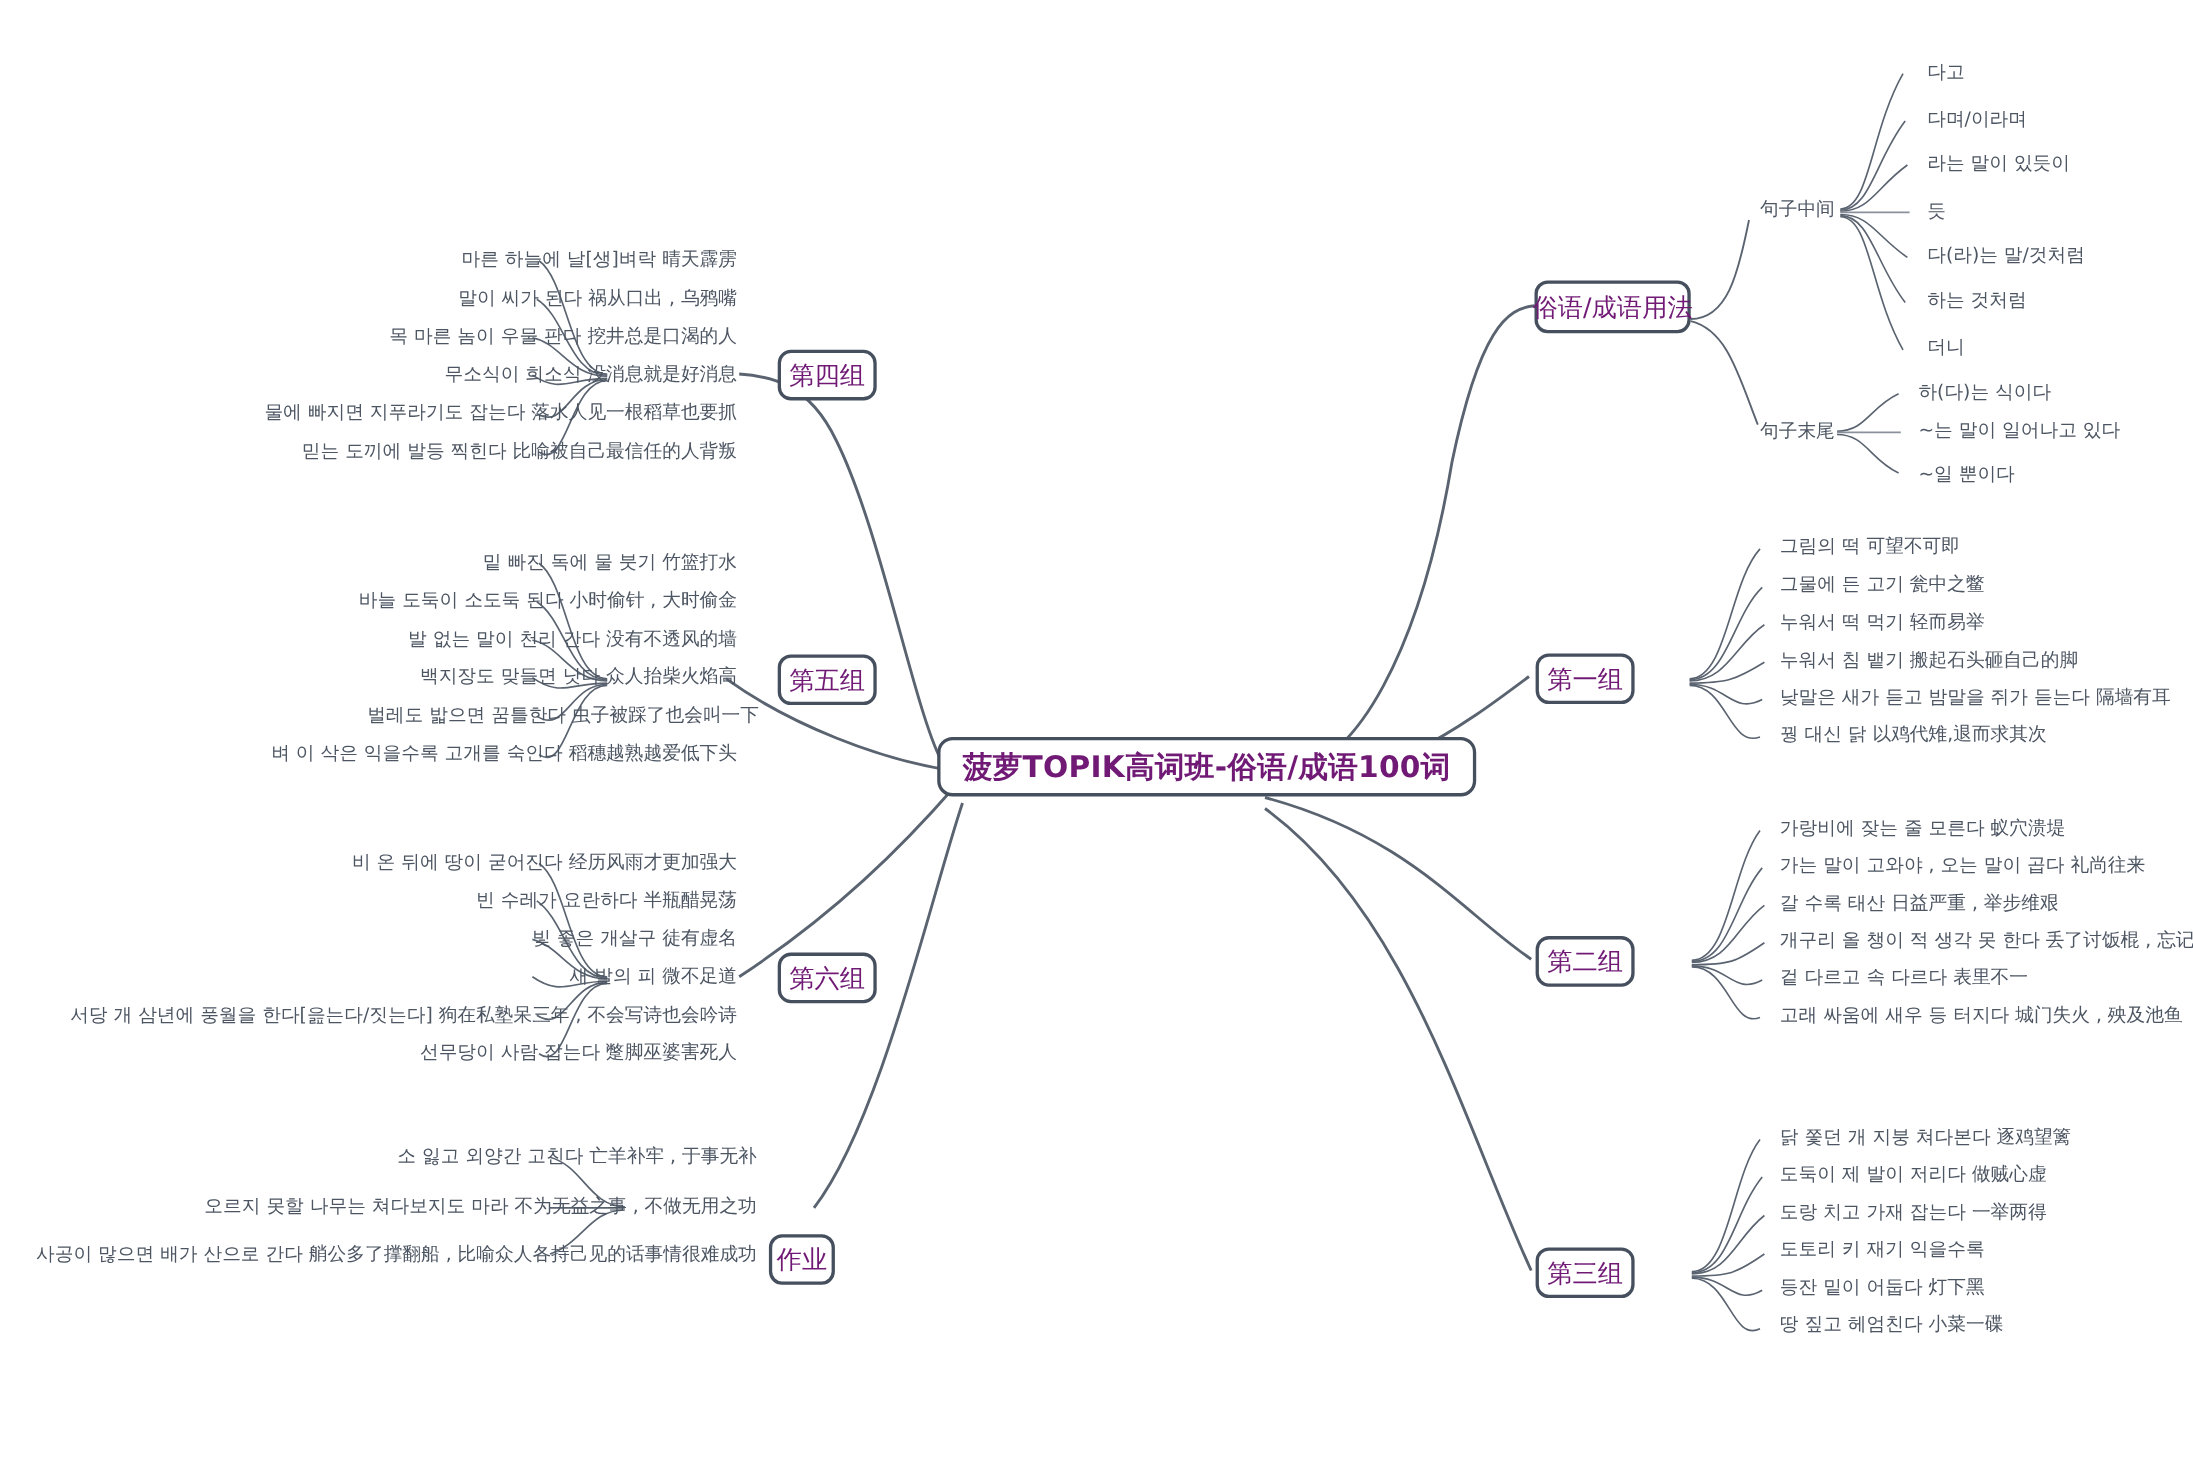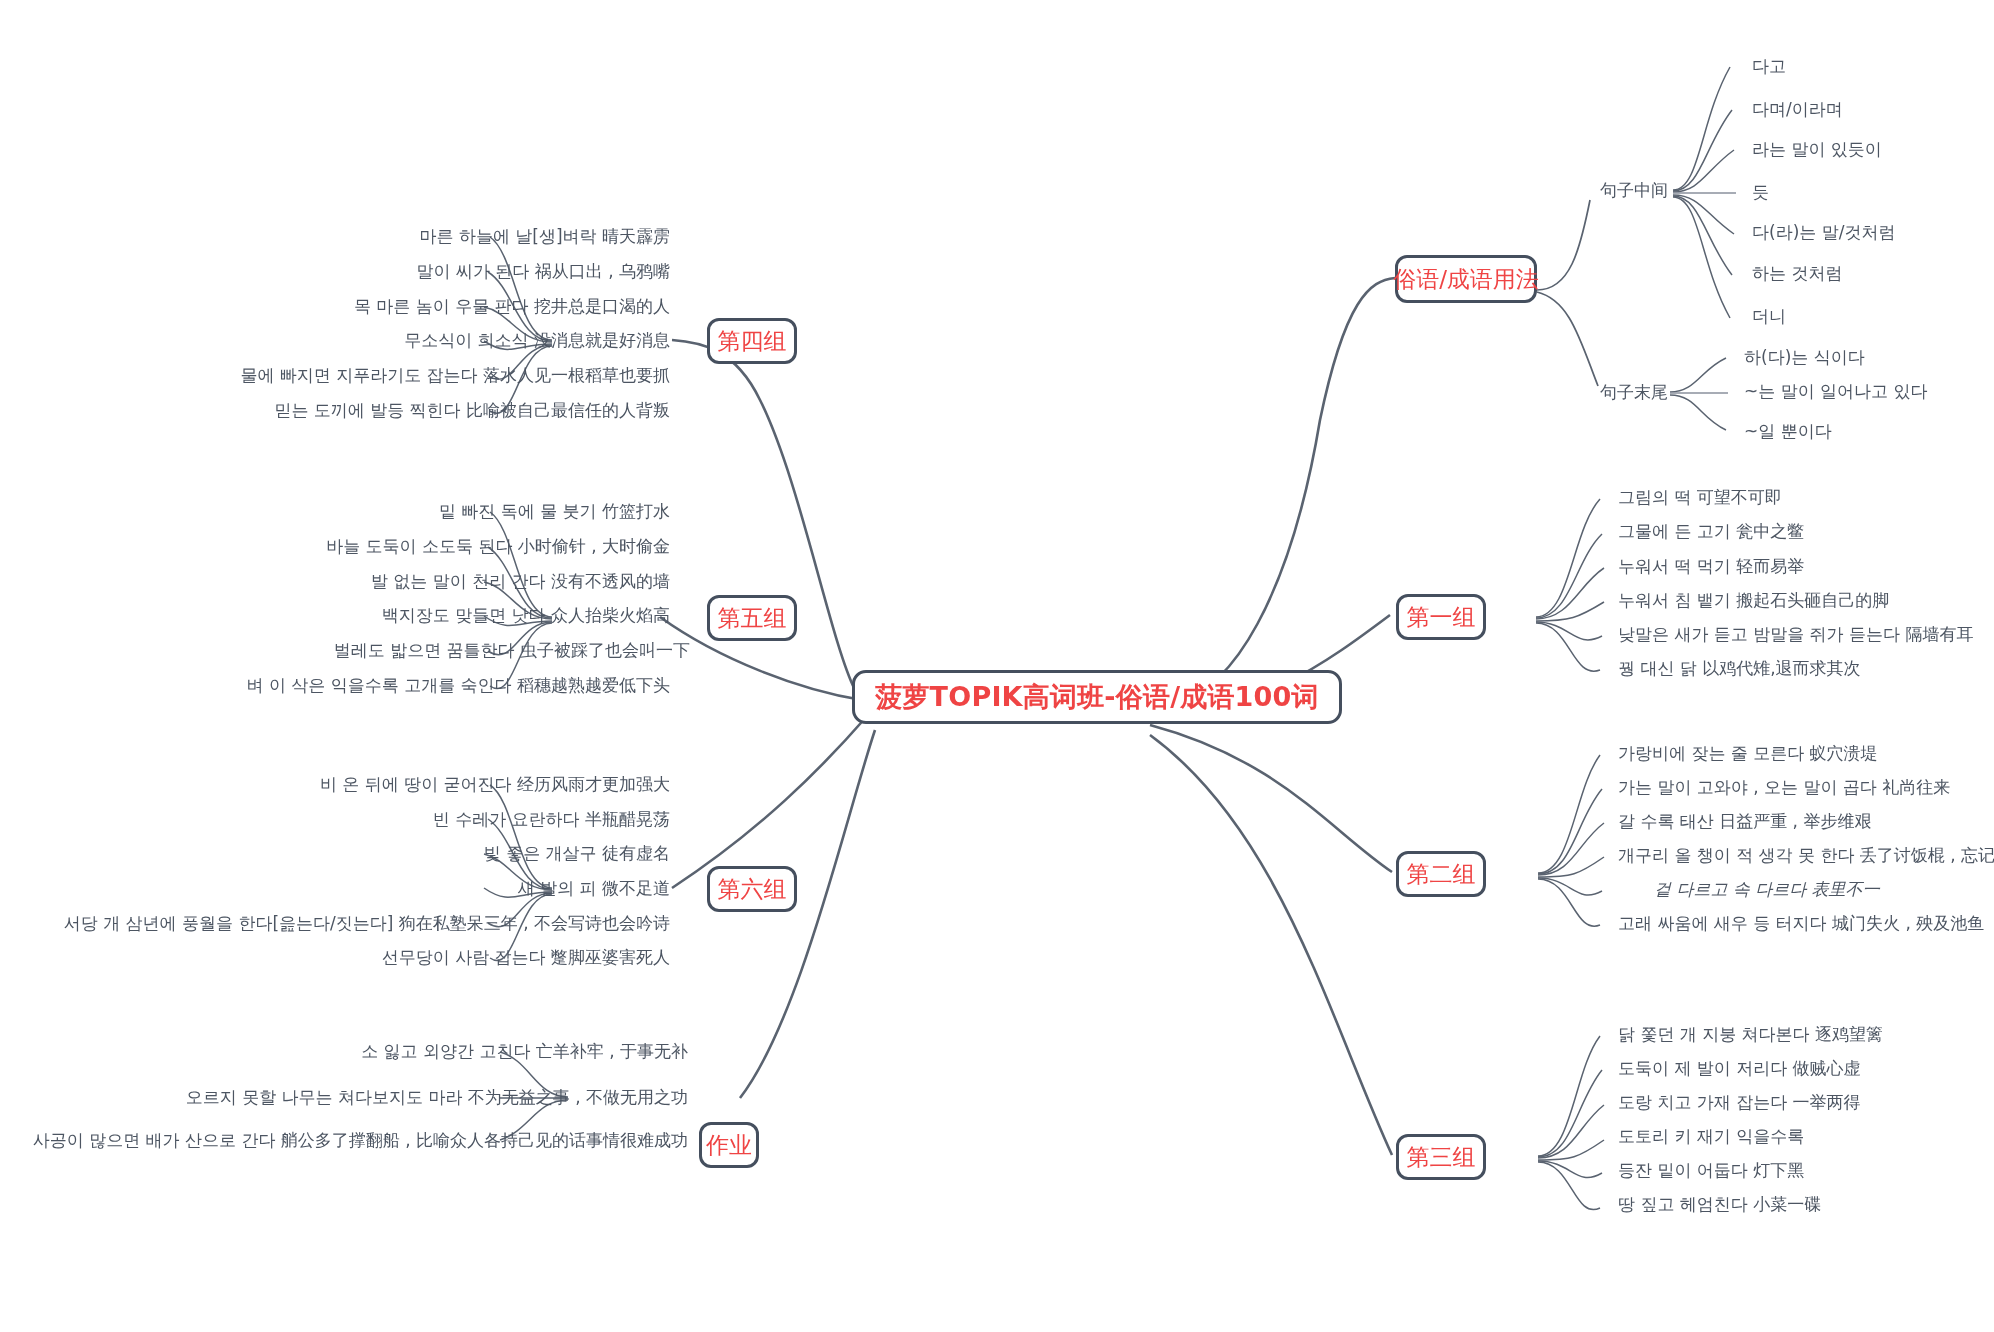--- a/index.html
+++ b/index.html
@@ -21,21 +21,21 @@
     width: 1994px;
     height: 1332px;
     pointer-events: none;
   }
   .node {
     position: absolute;
     box-sizing: border-box;
     border: 3px solid #454f5e;
     border-radius: 12px;
     background: #ffffff;
-    color: #ef4444;
+    color: #701a75;
     display: flex;
     align-items: center;
     justify-content: center;
     white-space: nowrap;
     z-index: 5;
   }
   .node.root {
     border-width: 3px;
     border-radius: 14px;
     font-weight: bold;
@@ -191,21 +191,21 @@
   <div class="leaf right" style="left:1618px; top:521px;"><span>그물에 든 고기 瓮中之鳖</span></div>
   <div class="leaf right" style="left:1618px; top:556px;"><span>누워서 떡 먹기 轻而易举</span></div>
   <div class="leaf right" style="left:1618px; top:590px;"><span>누워서 침 뱉기 搬起石头砸自己的脚</span></div>
   <div class="leaf right" style="left:1618px; top:624px;"><span>낮말은 새가 듣고 밤말을 쥐가 듣는다 隔墙有耳</span></div>
   <div class="leaf right" style="left:1618px; top:658px;"><span>꿩 대신 닭 以鸡代雉,退而求其次</span></div>
 
   <div class="leaf right" style="left:1618px; top:743px;"><span>가랑비에 잦는 줄 모른다 蚁穴溃堤</span></div>
   <div class="leaf right" style="left:1618px; top:777px;"><span>가는 말이 고와야 , 오는 말이 곱다 礼尚往来</span></div>
   <div class="leaf right" style="left:1618px; top:811px;"><span>갈 수록 태산 日益严重 , 举步维艰</span></div>
   <div class="leaf right" style="left:1618px; top:845px;"><span>개구리 올 챙이 적 생각 못 한다 丢了讨饭棍 , 忘记叫街时</span></div>
-  <div class="leaf right" style="left:1654px; top:879px;font-style:italic;"><span>겉 다르고 속 다르다 表里不一</span></div>
+  <div class="leaf right" style="left:1618px; top:879px;"><span>겉 다르고 속 다르다 表里不一</span></div>
   <div class="leaf right" style="left:1618px; top:913px;"><span>고래 싸움에 새우 등 터지다 城门失火 , 殃及池鱼</span></div>
 
   <div class="leaf right" style="left:1618px; top:1024px;"><span>닭 쫓던 개 지붕 쳐다본다 逐鸡望篱</span></div>
   <div class="leaf right" style="left:1618px; top:1058px;"><span>도둑이 제 발이 저리다 做贼心虚</span></div>
   <div class="leaf right" style="left:1618px; top:1092px;"><span>도랑 치고 가재 잡는다 一举两得</span></div>
   <div class="leaf right" style="left:1618px; top:1126px;"><span>도토리 키 재기 익을수록</span></div>
   <div class="leaf right" style="left:1618px; top:1160px;"><span>등잔 밑이 어둡다 灯下黑</span></div>
   <div class="leaf right" style="left:1618px; top:1194px;"><span>땅 짚고 헤엄친다 小菜一碟</span></div>
 
   <div class="leaf left" style="left:0px; top:226px; width:670px;"><span>마른 하늘에 날[생]벼락 晴天霹雳</span></div>

